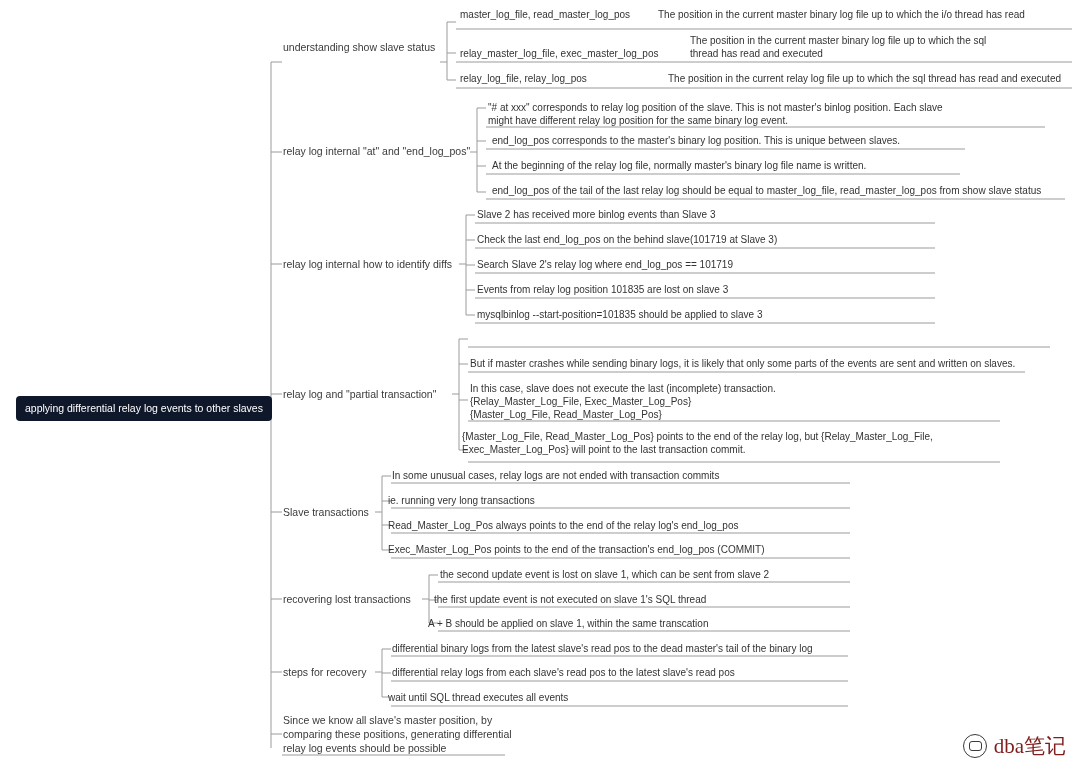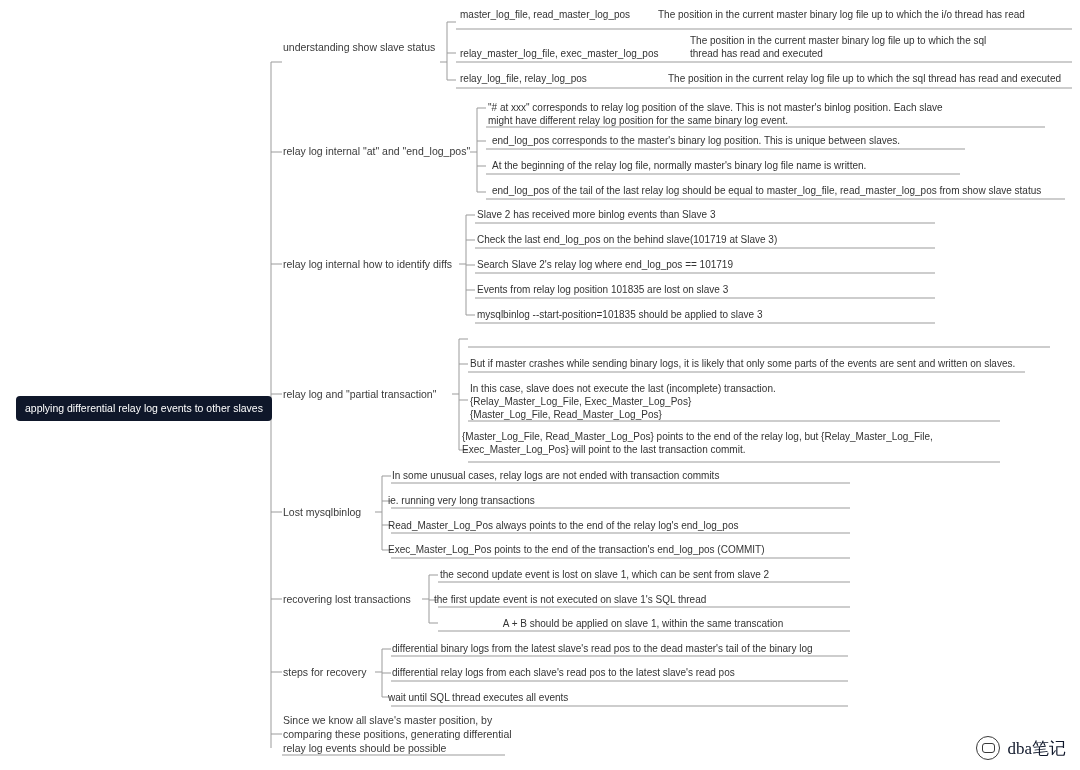--- a/index.html
+++ b/index.html
@@ -38,22 +38,22 @@
   .leaf{
     font-size:10px;
     color:#333333;
     padding-bottom:3px;
     white-space:pre-line;
   }
   .wm{
     position:absolute;
     right:14px;bottom:10px;
     display:flex;align-items:center;
-    color:#0f172a;
-    font-size:17px;
+    color:#7f1d1d;
+    font-size:21px;
     font-family:"Liberation Serif", serif;
     margin-top:20px;
   }
   .wm .circle{
     width:22px;height:22px;border-radius:50%;
     border:1.6px solid #3a3a3a;
     margin-right:7px;
     position:relative;
   }
   .wm .circle:before{
@@ -187,30 +187,30 @@
   <div class="node leaf" style="left:477px;top:308px;width:460px;">mysqlbinlog --start-position=101835 should be applied to slave 3</div>
 
   <div class="node branch" style="left:283px;top:388px;width:180px;">relay log and "partial transaction"</div>
   <div class="node leaf" style="left:470px;top:357px;width:560px;">But if master crashes while sending binary logs, it is likely that only some parts of the events are sent and written on slaves.</div>
   <div class="node leaf" style="left:470px;top:382px;width:530px;">In this case, slave does not execute the last (incomplete) transaction.
 {Relay_Master_Log_File, Exec_Master_Log_Pos}
 {Master_Log_File, Read_Master_Log_Pos}</div>
   <div class="node leaf" style="left:462px;top:430px;width:545px;">{Master_Log_File, Read_Master_Log_Pos} points to the end of the relay log, but {Relay_Master_Log_File,
 Exec_Master_Log_Pos} will point to the last transaction commit.</div>
 
-  <div class="node branch" style="left:283px;top:506px;width:110px;">Lost mysqlbinlog</div>
+  <div class="node branch" style="left:283px;top:506px;width:110px;">Slave transactions</div>
   <div class="node leaf" style="left:392px;top:469px;width:450px;">In some unusual cases, relay logs are not ended with transaction commits</div>
   <div class="node leaf" style="left:388px;top:494px;width:450px;">ie. running very long transactions</div>
   <div class="node leaf" style="left:388px;top:519px;width:450px;">Read_Master_Log_Pos always points to the end of the relay log's end_log_pos</div>
   <div class="node leaf" style="left:388px;top:543px;width:450px;">Exec_Master_Log_Pos points to the end of the transaction's end_log_pos (COMMIT)</div>
 
   <div class="node branch" style="left:283px;top:593px;width:150px;">recovering lost transactions</div>
   <div class="node leaf" style="left:440px;top:568px;width:430px;">the second update event is lost on slave 1, which can be sent from slave 2</div>
   <div class="node leaf" style="left:434px;top:593px;width:430px;">the first update event is not executed on slave 1's SQL thread</div>
-  <div class="node leaf" style="left:428px;top:617px;width:430px;text-align:center;">A + B should be applied on slave 1, within the same transcation</div>
+  <div class="node leaf" style="left:428px;top:617px;width:430px;">A + B should be applied on slave 1, within the same transcation</div>
 
   <div class="node branch" style="left:283px;top:666px;width:120px;">steps for recovery</div>
   <div class="node leaf" style="left:392px;top:642px;width:460px;">differential binary logs from the latest slave's read pos to the dead master's tail of the binary log</div>
   <div class="node leaf" style="left:392px;top:666px;width:460px;">differential relay logs from each slave's read pos to the latest slave's read pos</div>
   <div class="node branch" style="left:283px;top:714px;width:230px;">Since we know all slave's master position, by
 comparing these positions, generating differential
 relay log events should be possible</div>
 
   <div class="node leaf" style="left:388px;top:691px;width:460px;">wait until SQL thread executes all events</div>
 

